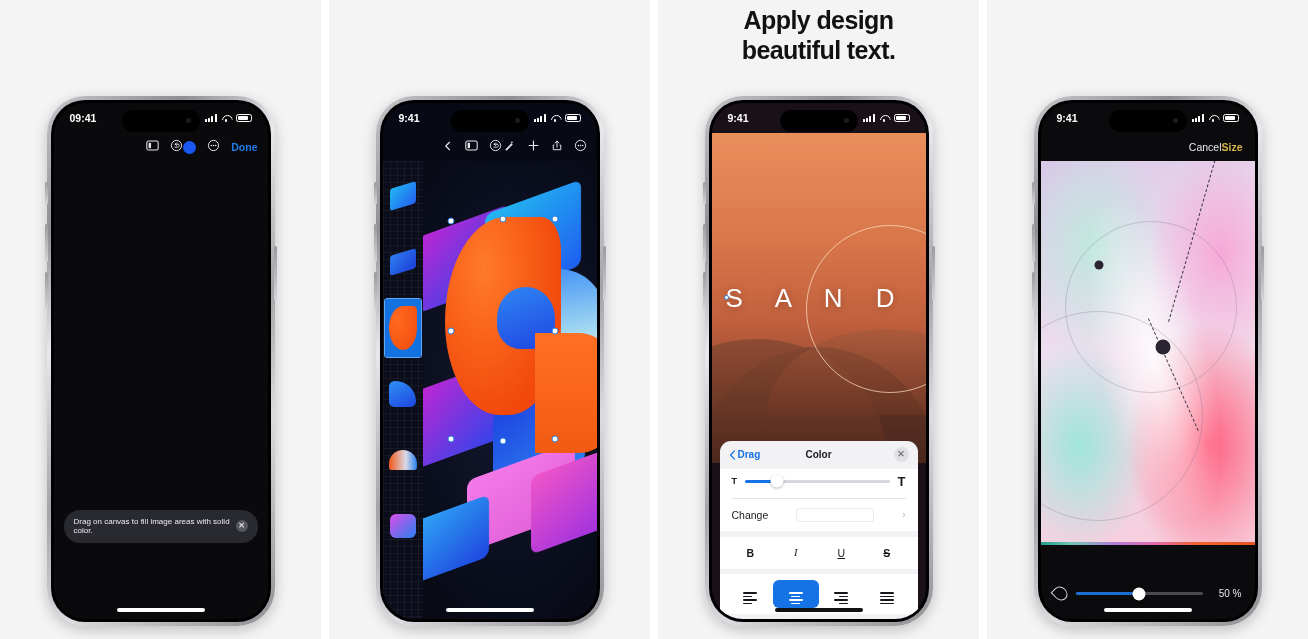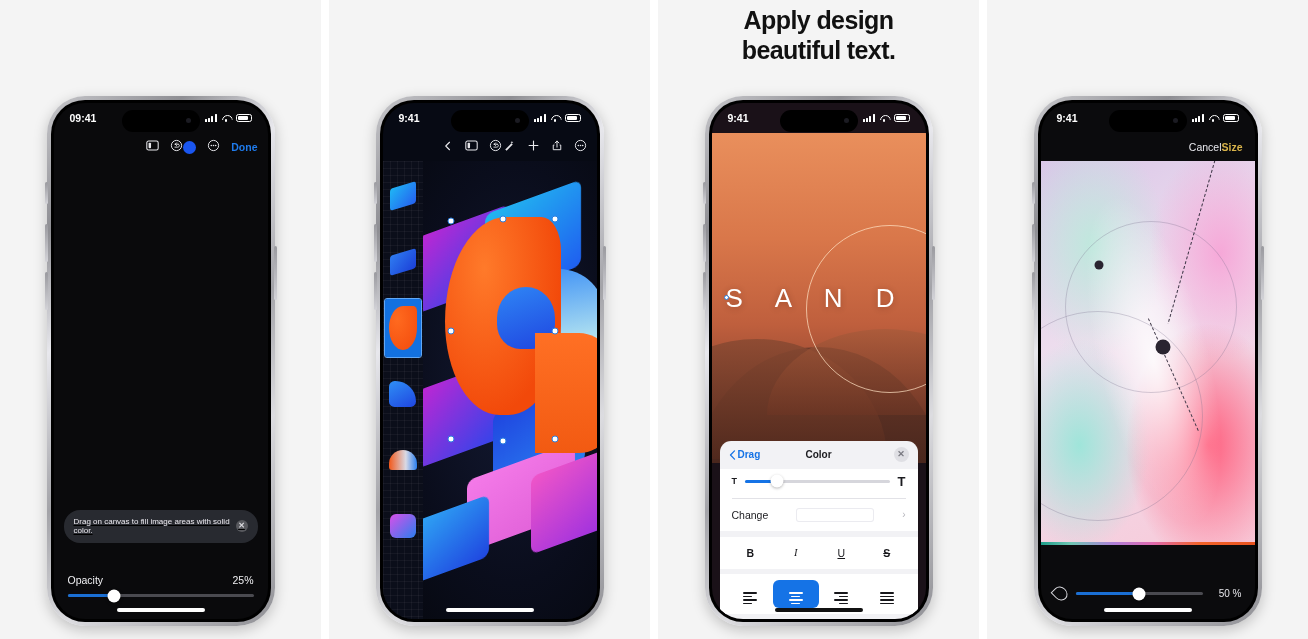--- a/index.html
+++ b/index.html
@@ -173,21 +173,20 @@
     position: absolute; left: 0; bottom: 0; height: 9px; width: 68%;
     background: #79b8d8;
   }
   .p1-tip {
     position: absolute; left: 10px; right: 10px; bottom: 76px;
     background: rgba(42,44,50,0.96);
     border-radius: 16px;
     padding: 7px 10px;
     display: flex; align-items: center; justify-content: space-between; gap: 4px;
     z-index: 8;
-    text-decoration: underline;
   }
   .p1-tip-text { font-size: 8px; color: #eceaf0; line-height: 1.2; }
   .close-x {
     flex: 0 0 auto; width: 12px; height: 12px; border-radius: 50%;
     background: rgba(255,255,255,0.22); color: #d9d9de;
     font-size: 8px; line-height: 12px; text-align: center; font-weight: 700;
   }
   .p1-opacity {
     position: absolute; left: 0; right: 0; bottom: 22px; padding: 0 14px; z-index: 8;
   }
@@ -414,30 +413,20 @@
                 <span class="tb-label" style="color:#1f7bec">Done</span>
               </div>
             </div>
 
 
             <div class="p1-tip">
               <span class="p1-tip-text">Drag on canvas to fill image areas with solid color.</span>
               <span class="close-x">✕</span>
             </div>
 
-            <div class="p1-opacity">
-              <div class="row-lbl">
-                <span>Opacity</span>
-                <span>25%</span>
-              </div>
-              <div class="slider">
-                <div class="fill" style="width:25%"></div>
-                <div class="knob" style="left:25%"></div>
-              </div>
-            </div>
 
             <div class="homebar"></div>
           </div>
         </div>
       </div>
     </div>
   </div>
 
   <div class="panel">
     <div class="phone-wrap">

